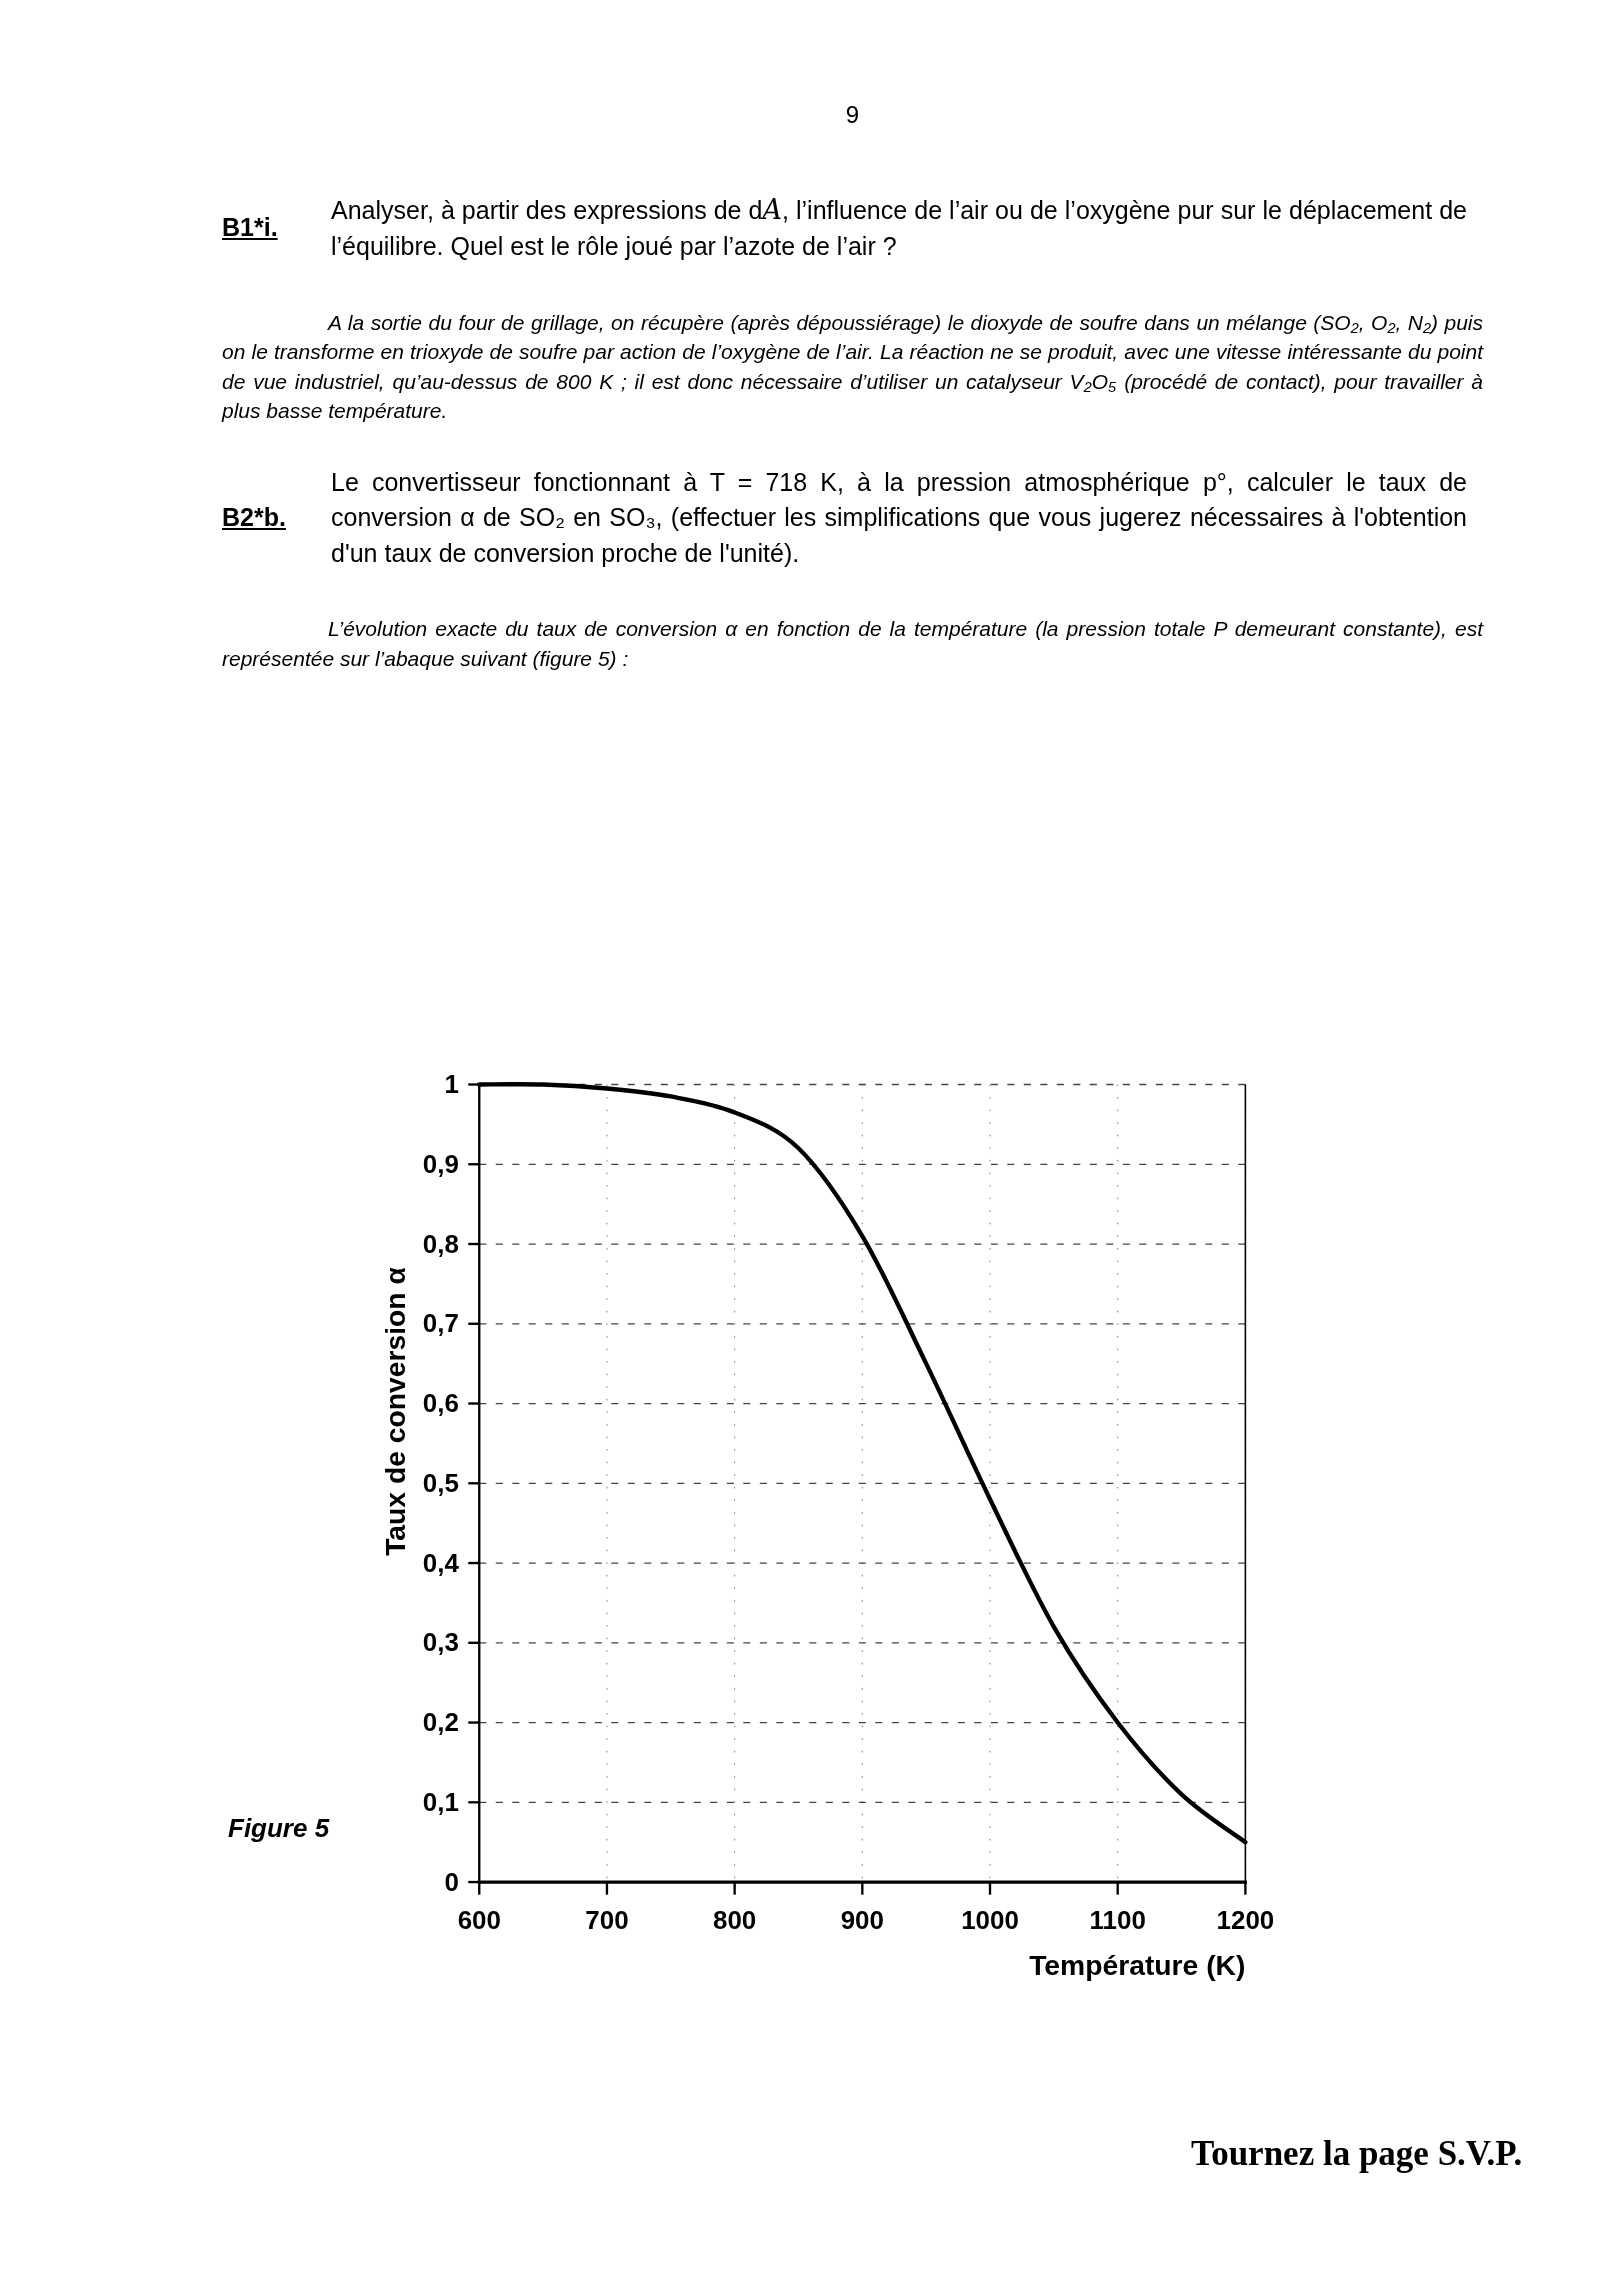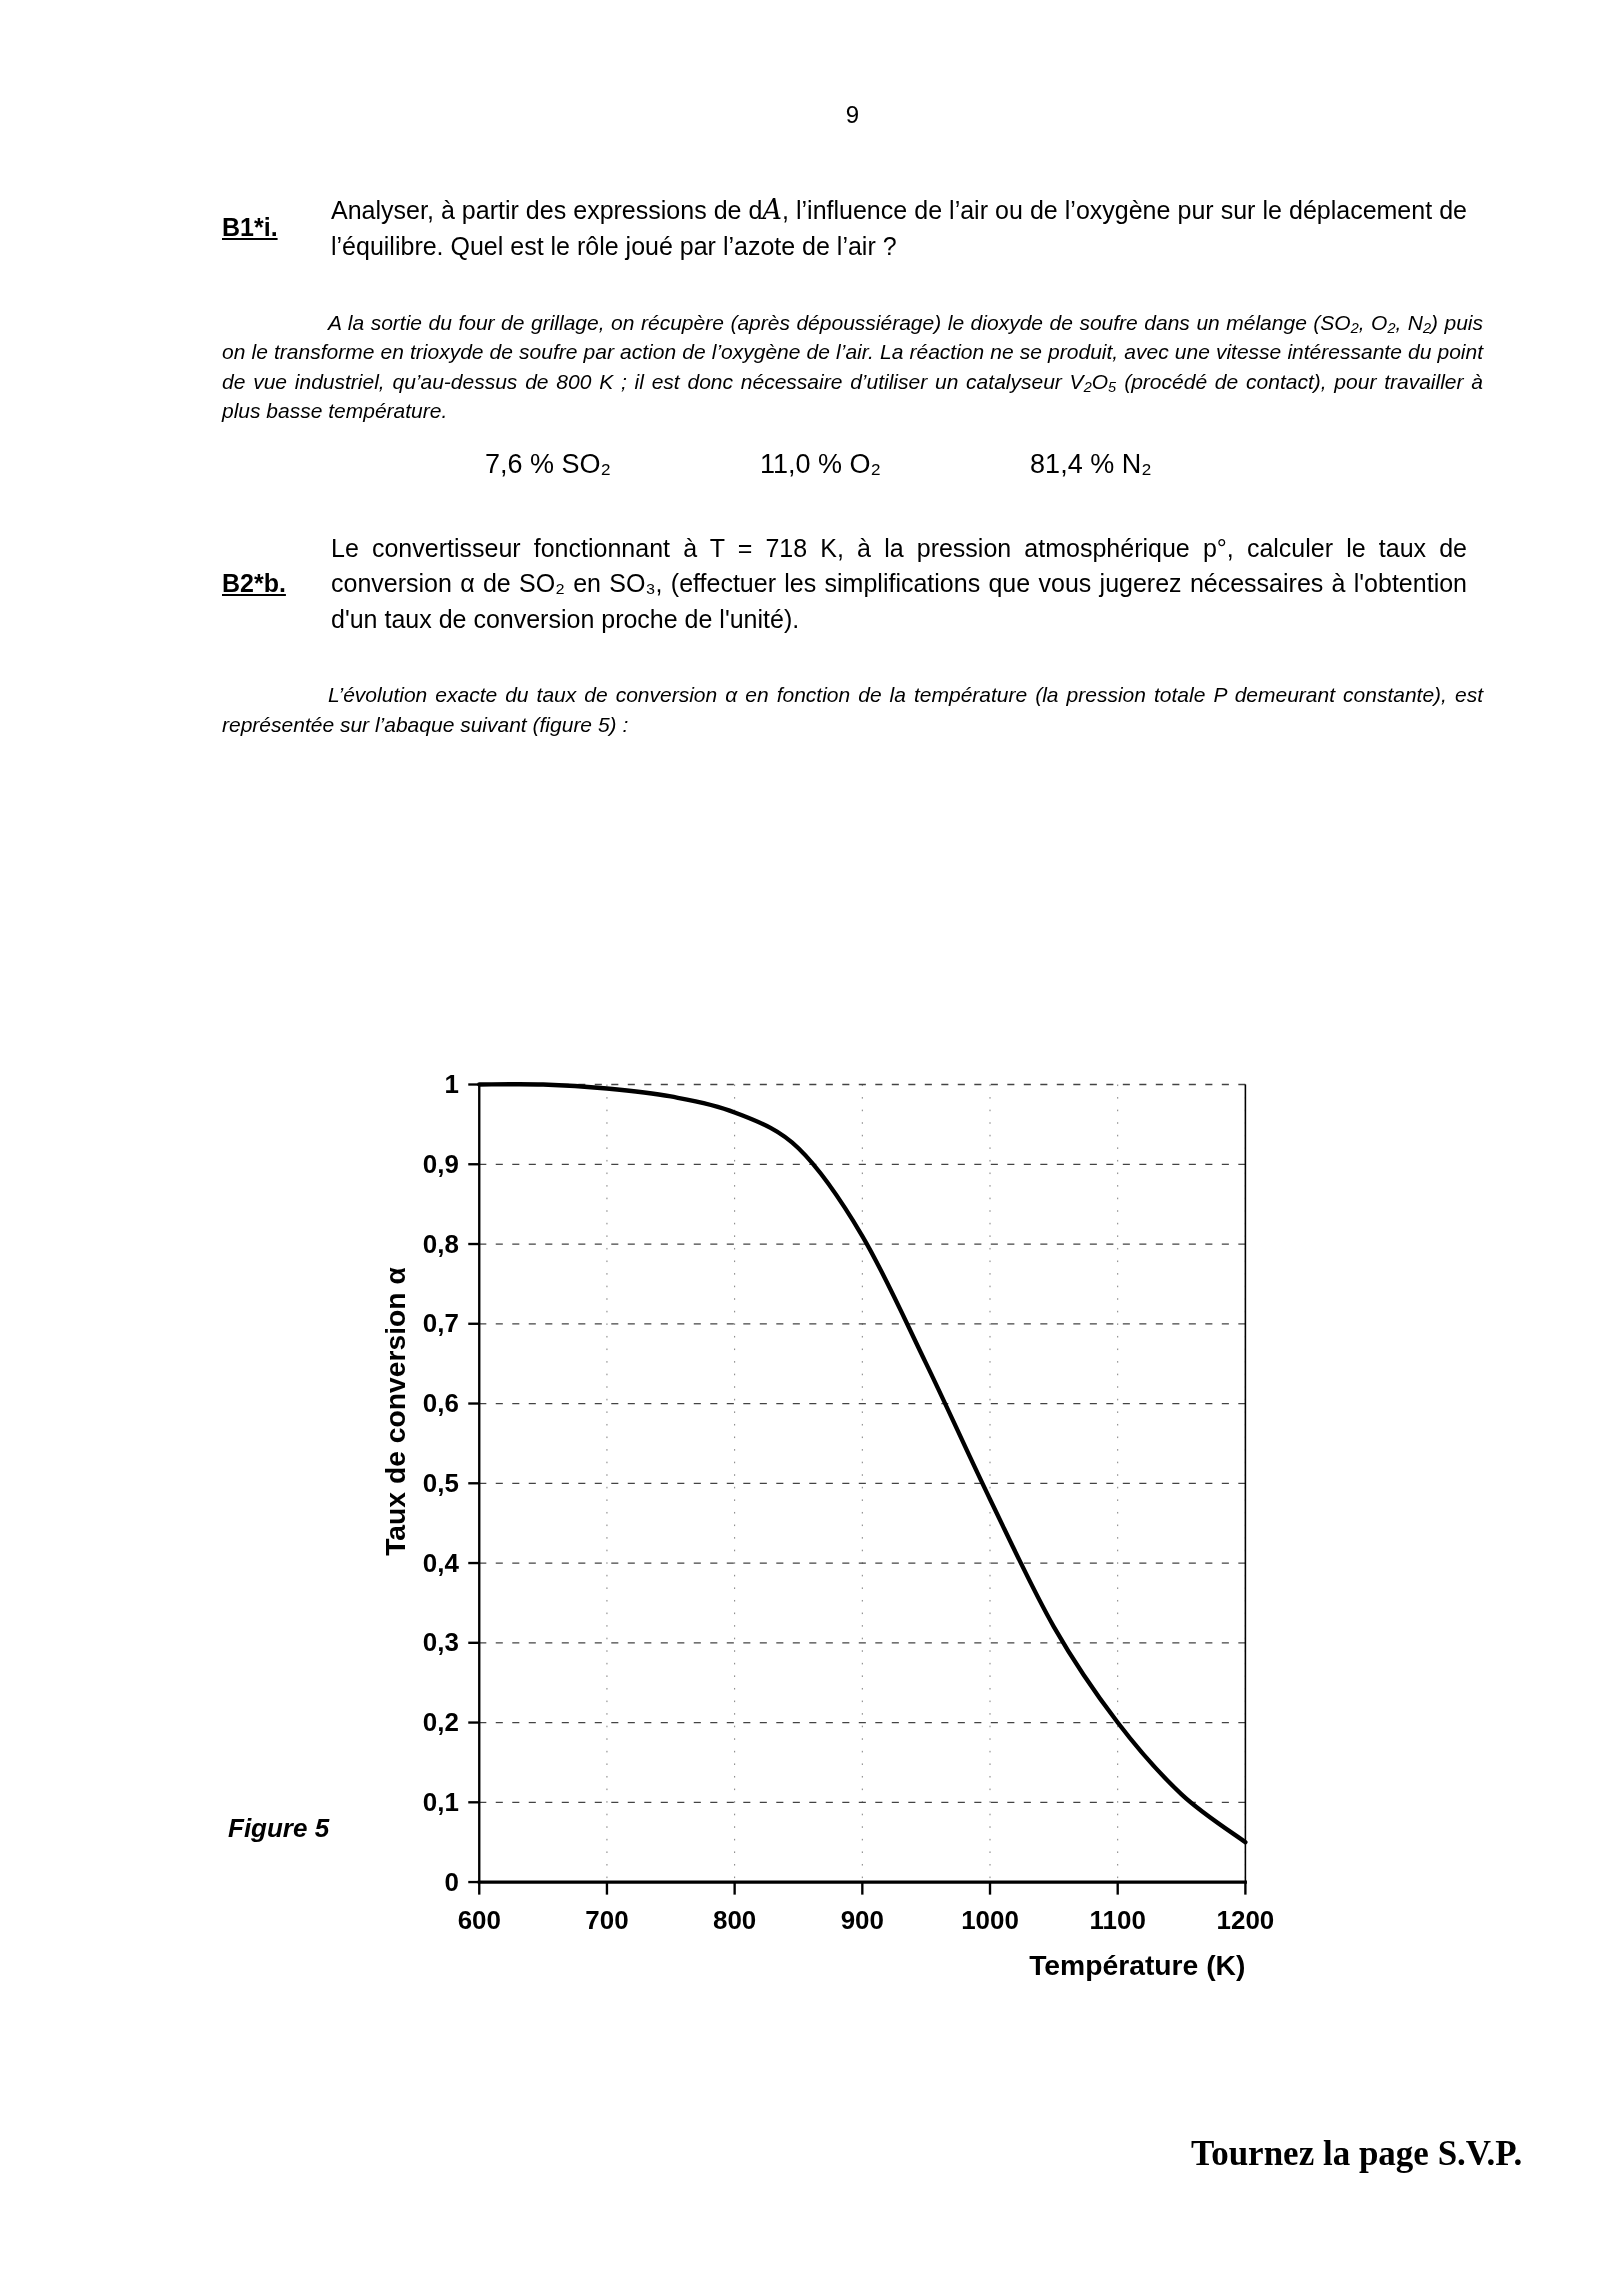--- a/index.html
+++ b/index.html
@@ -52,25 +52,20 @@
 
     <div class="question">
       <span class="qlabel">B1*i.</span>
       <p class="qtext"><span>Analyser, à partir des expressions de d</span><span class="scriptA">A</span><span>, l’influence de l’air ou de l’oxygène pur sur le déplacement de l’équilibre. Quel est le rôle joué par l’azote de l’air ?</span></p>
     </div>
 
 
     <p class="par italic indent">A la sortie du four de grillage, on récupère (après dépoussiérage) le dioxyde de soufre dans un mélange (SO₂, O₂, N₂) puis on le transforme en trioxyde de soufre par action de l’oxygène de l’air. La réaction ne se produit, avec une vitesse intéressante du point de vue industriel, qu’au-dessus de 800 K ; il est donc nécessaire d’utiliser un catalyseur V₂O₅ (procédé de contact), pour travailler à plus basse température.</p>
 
 
-    <div class="composition">
-      <span>7,6 % SO₂</span>
-      <span>11,0 % O₂</span>
-      <span>81,4 % N₂</span>
-    </div>
 
 
     <div class="question">
       <span class="qlabel">B2*b.</span>
       <p class="qtext">Le convertisseur fonctionnant à T = 718 K, à la pression atmosphérique p°, calculer le taux de conversion α de SO₂ en SO₃, (effectuer les simplifications que vous jugerez nécessaires à l'obtention d'un taux de conversion proche de l'unité).</p>
     </div>
 
     <p class="par italic indent">L’évolution exacte du taux de conversion α en fonction de la température (la pression totale P demeurant constante), est représentée sur l’abaque suivant (figure 5) :</p>
 
   </div>

